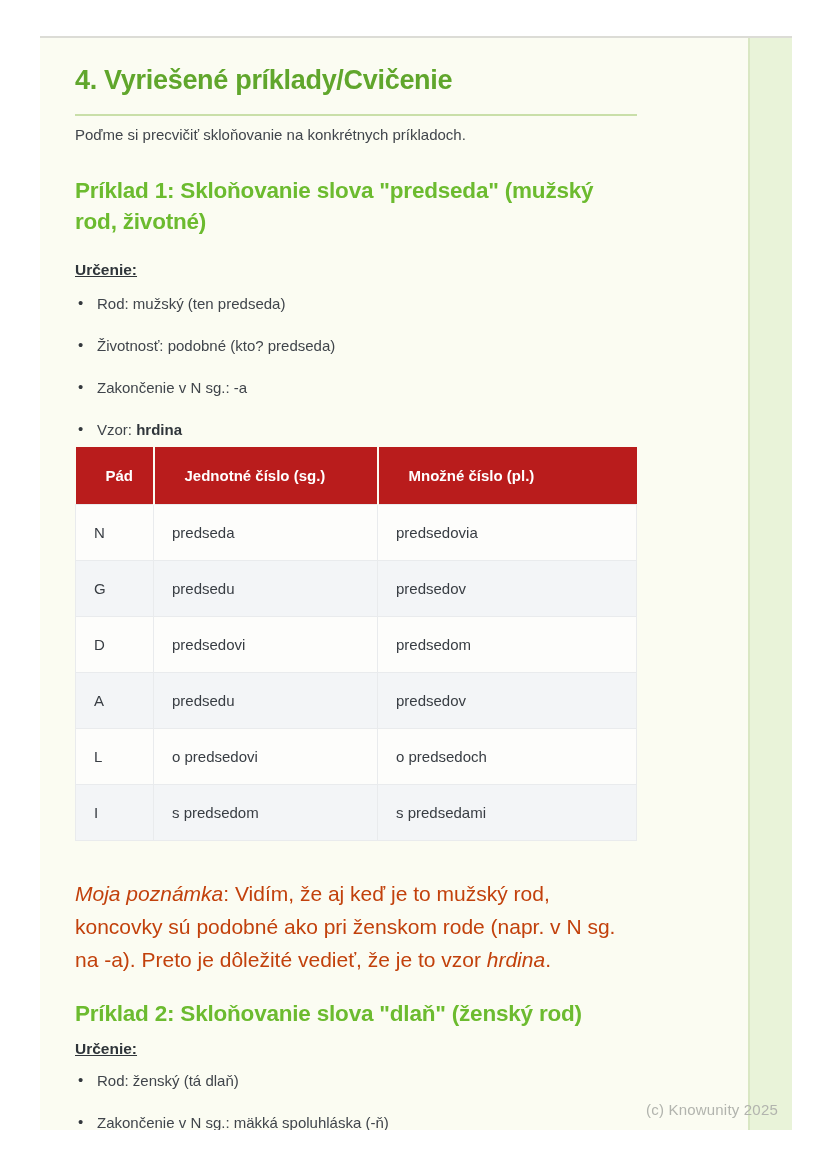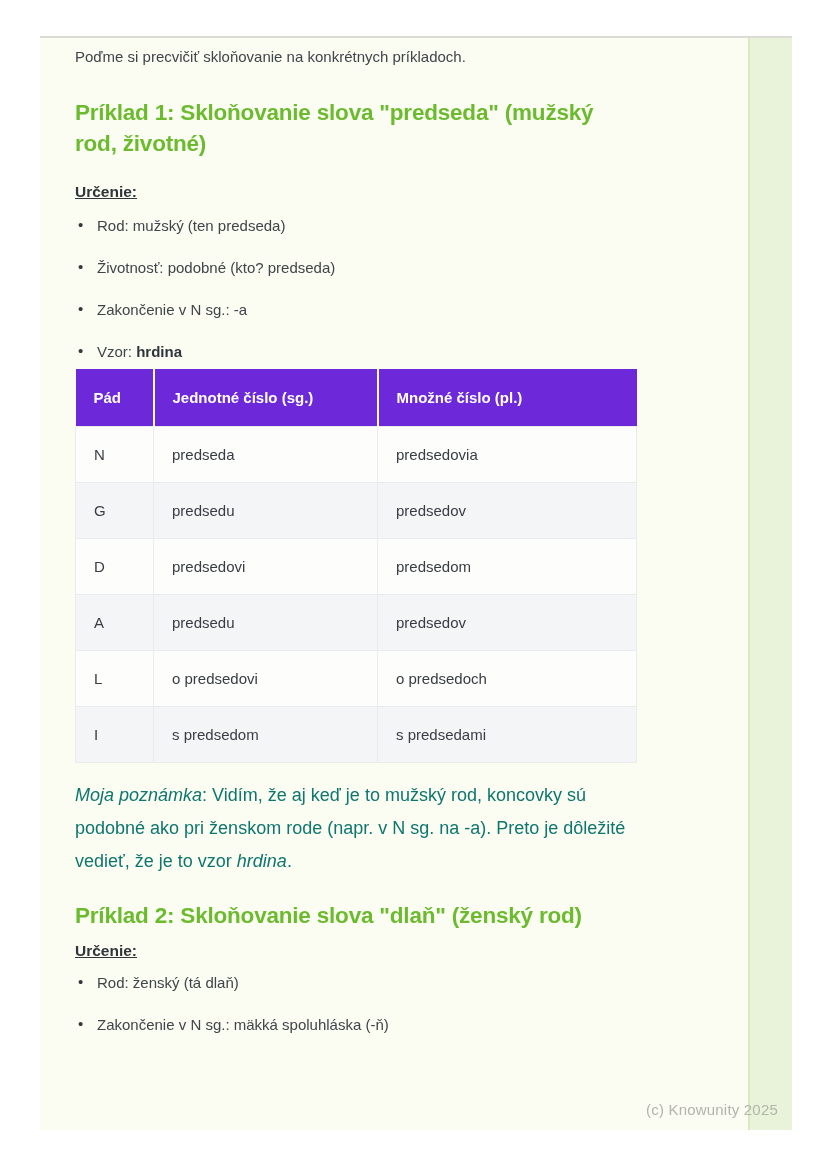--- a/index.html
+++ b/index.html
@@ -86,64 +86,65 @@
     color: #33383d;
   }
   ul.props li b { color: #2f353a; }
   table.declension {
     margin-top: 7px;
     width: 562px;
     border-collapse: collapse;
     font-size: 15px;
   }
   table.declension th {
-    background: #6d28d9;
+    background: #b91c1c;
     color: #ffffff;
     font-weight: 700;
     text-align: left;
-    padding: 20px 12px 20px 18px;
+    padding: 20px 12px 20px 30px;
     line-height: 17px;
     border-left: 2px solid #fbfcf2;
   }
   table.declension th:first-child { border-left: none; }
   table.declension td {
     padding: 17px 12px 17px 18px;
     line-height: 21px;
     border: 1px solid #e9ebed;
     color: #383d43;
   }
   table.declension tr.odd td { background: #fdfdfb; }
   table.declension tr.even td { background: #f3f5f7; }
   table.declension col.c1 { width: 78px; }
   table.declension col.c2 { width: 224px; }
   p.note {
-    margin-top: 16px;
-    font-size: 18px;
+    margin-top: 36px;
+    font-size: 21px;
     line-height: 33px;
-    color: #0f766e;
+    color: #c2410c;
   }
   p.note .it { font-style: italic; }
   .footer-credit {
     position: absolute;
     top: 1101px;
     right: 50px;
     font-size: 15px;
     color: #b2b4ae;
     z-index: 5;
     letter-spacing: 0.2px;
   }
 </style>
 </head>
 <body>
 
 <div class="page">
   <div class="side-strip"></div>
 
   <div class="content">
 
+    <h1 class="doc-title">4. Vyriešené príklady/Cvičenie</h1>
 
     <p class="intro">Poďme si precvičiť skloňovanie na konkrétnych príkladoch.</p>
 
     <h2 class="example-heading h2-first">Príklad 1: Skloňovanie slova "predseda" (mužský rod, životné)</h2>
 
     <div class="det-label l1">Určenie:</div>
 
     <ul class="props u1">
       <li>
         <span class="bullet-dot">•</span>

